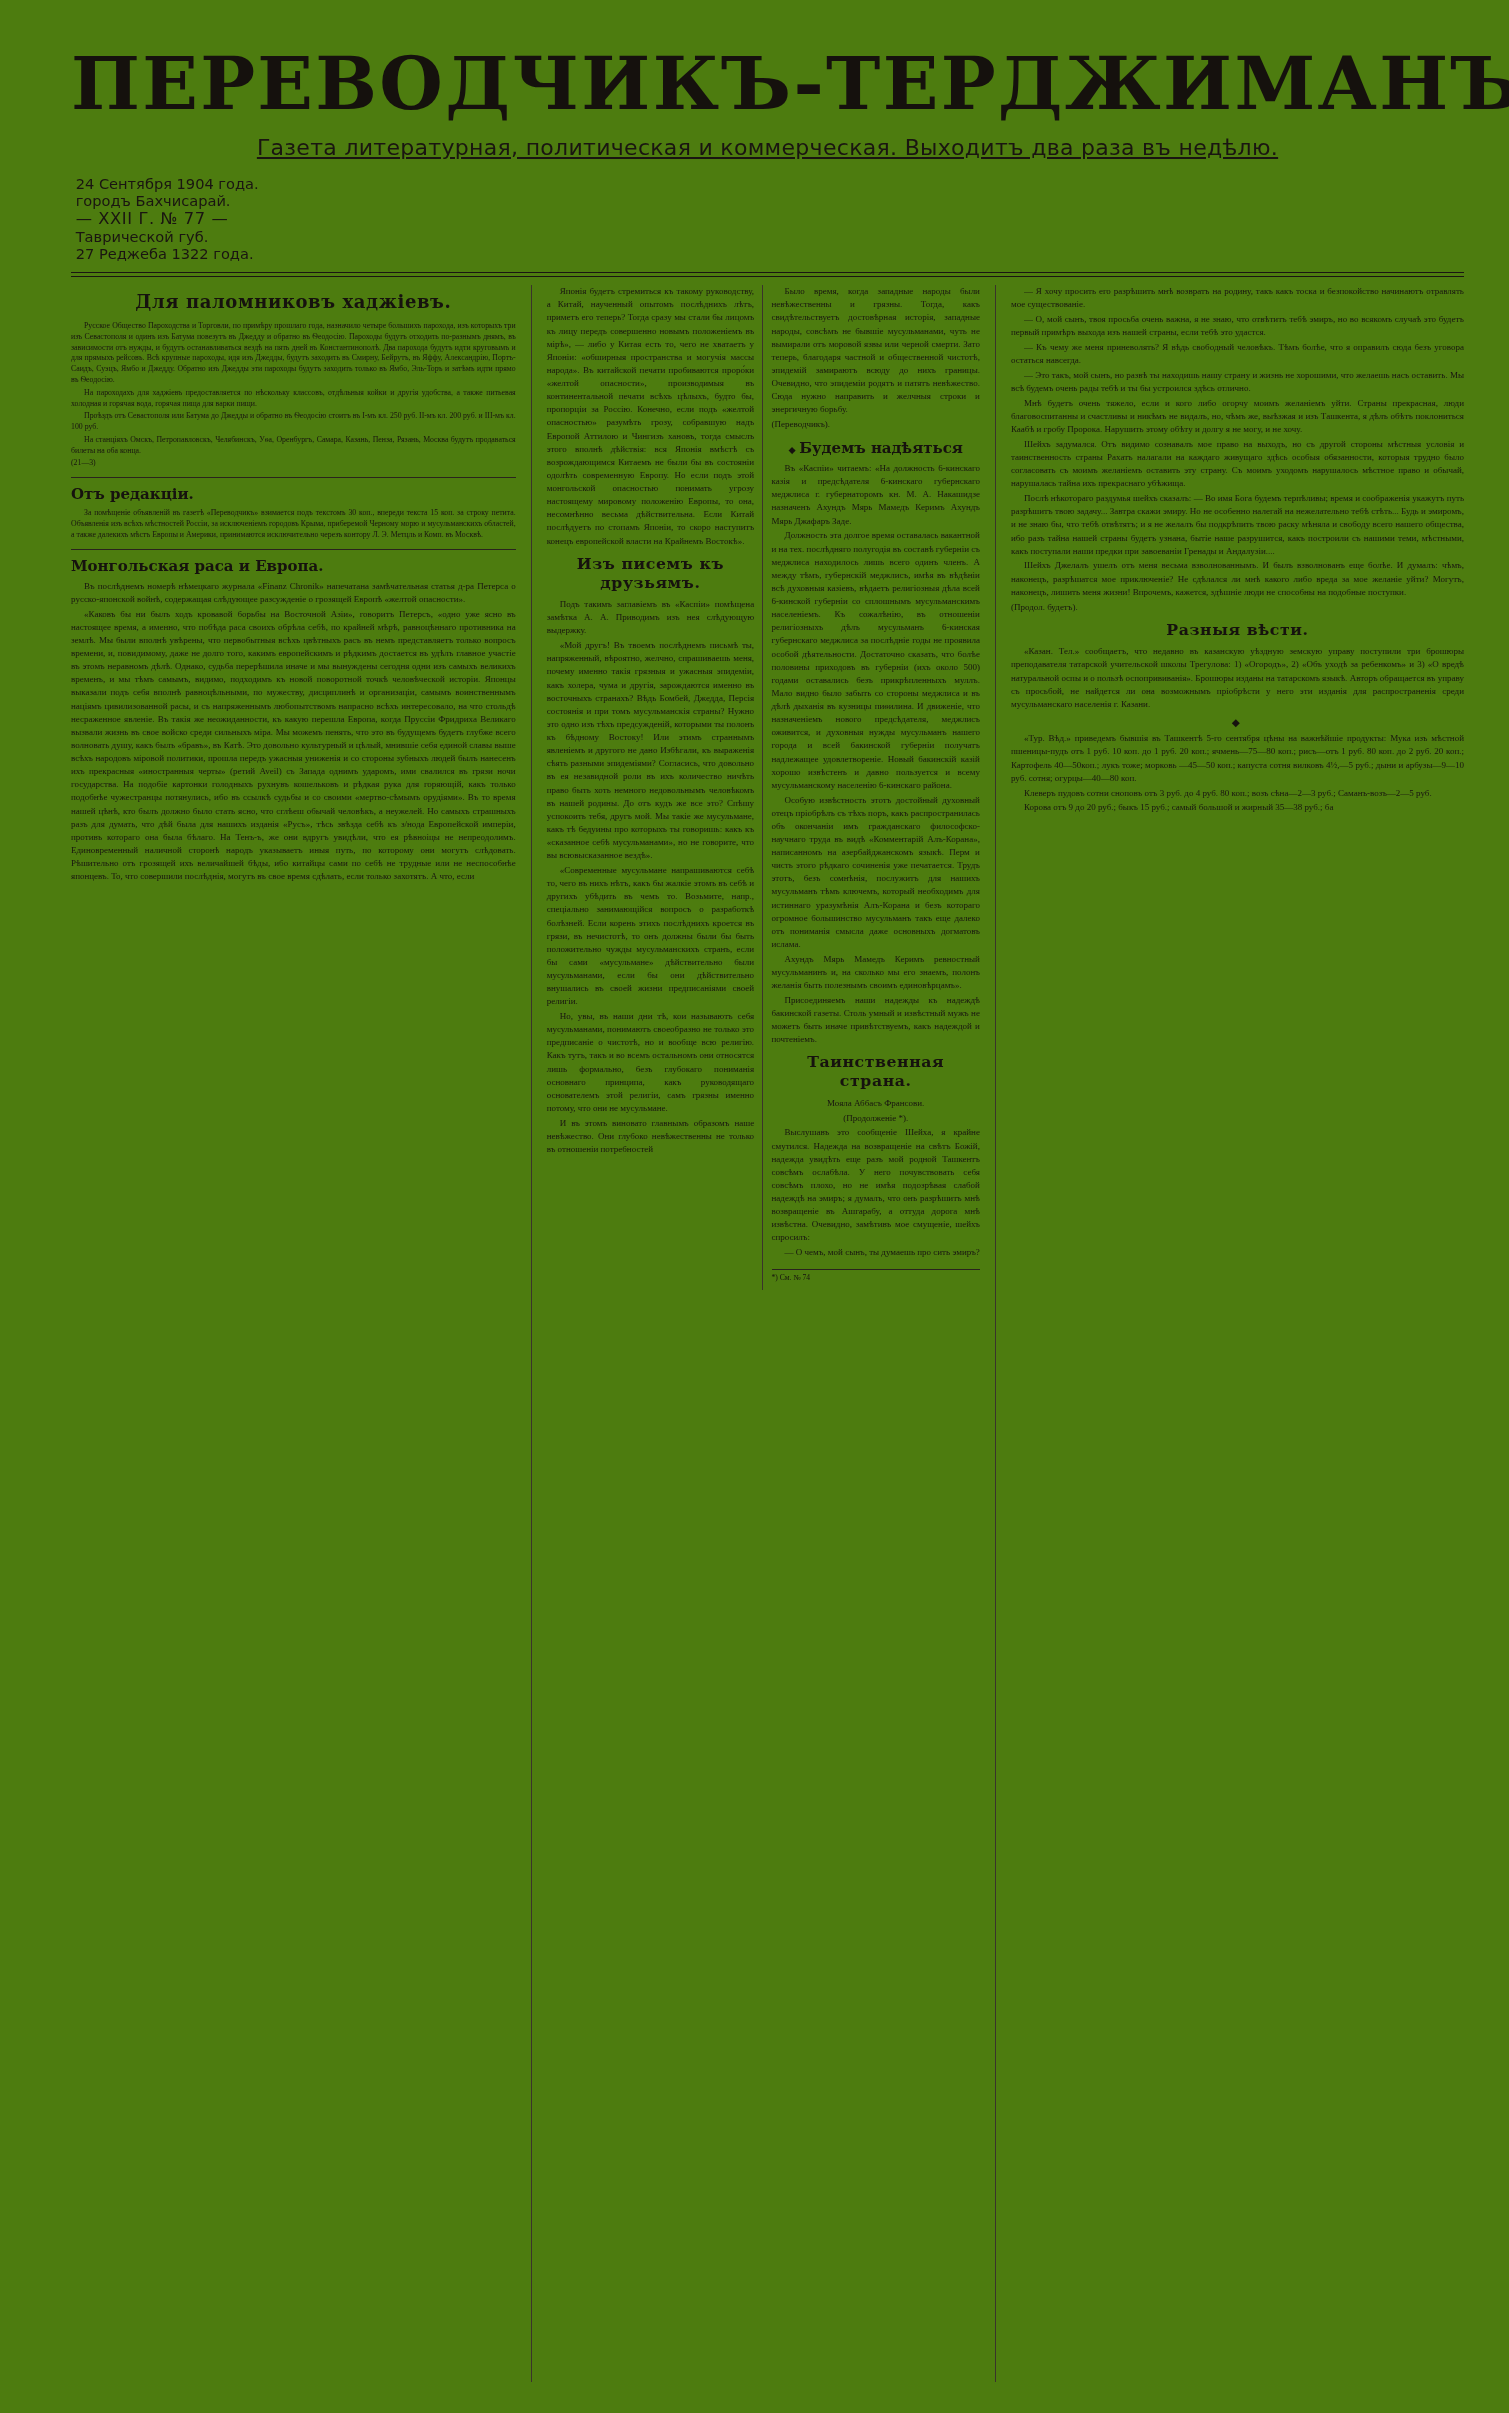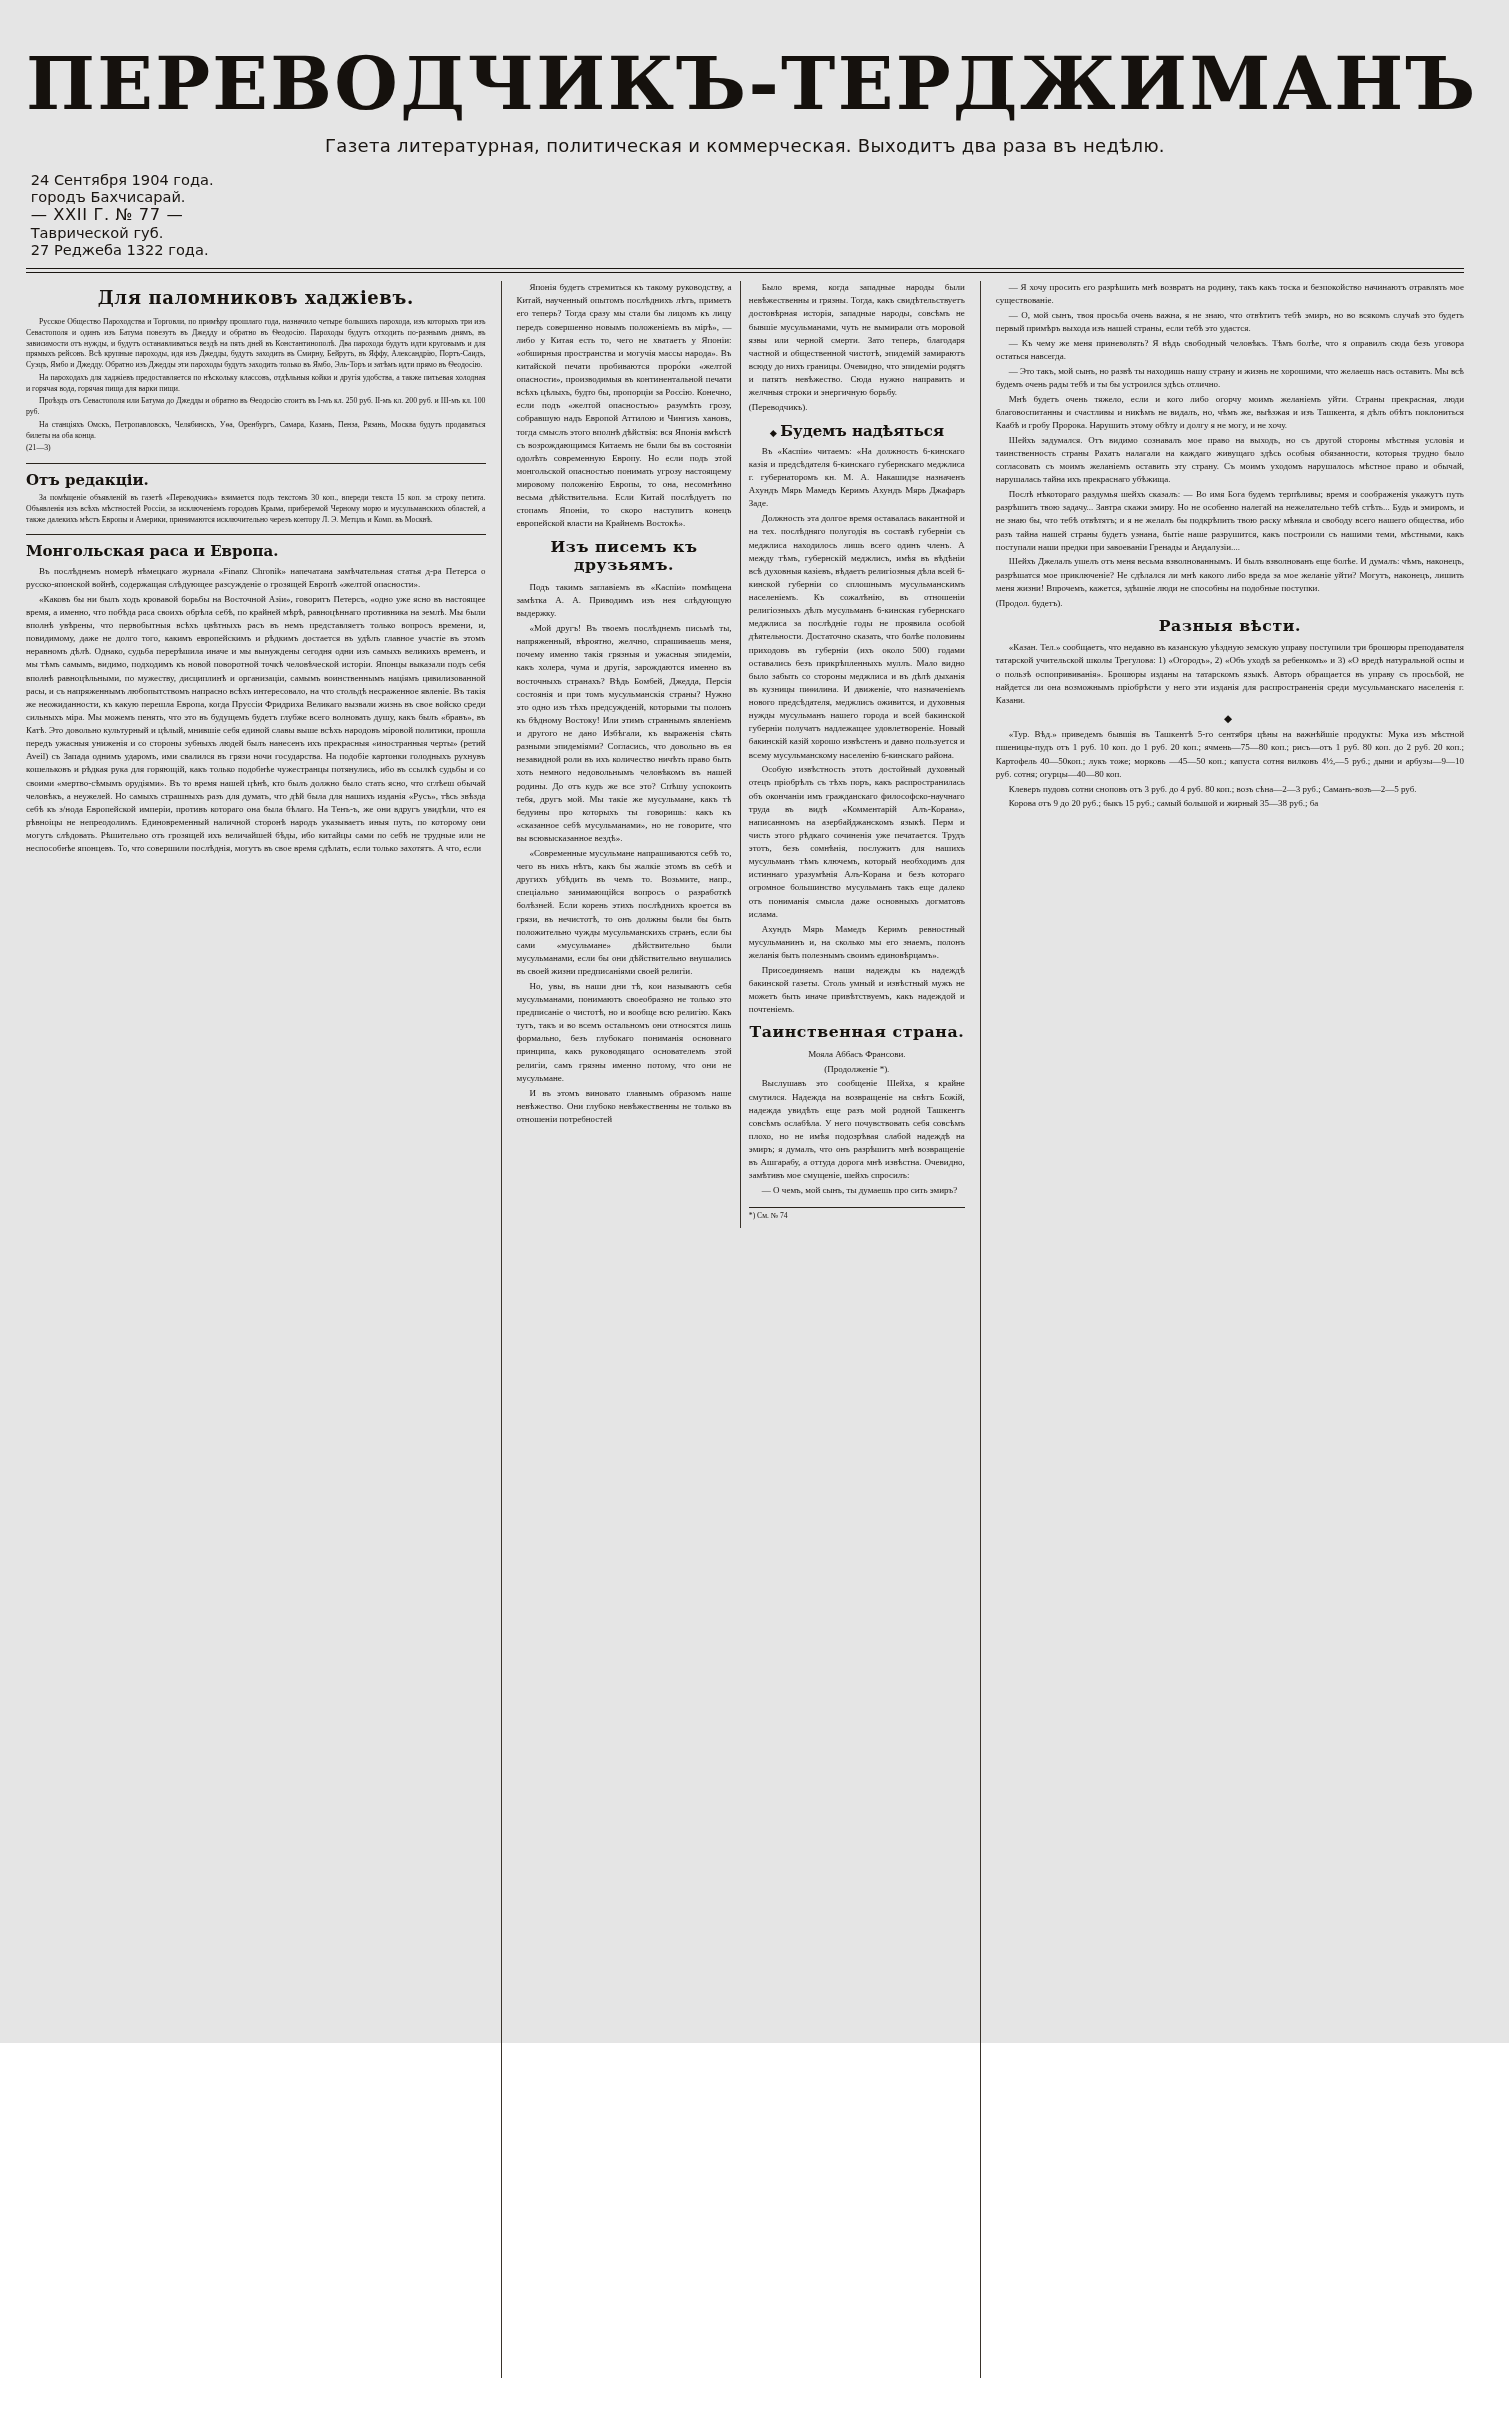--- a/index.html
+++ b/index.html
@@ -10,46 +10,47 @@
   body {
     width: 1509px;
     height: 2413px;
     font-family: "Liberation Serif", serif;
     color: #16120e;
     position: relative;
     overflow: hidden;
   }
   .page {
     width: 1509px;
-    height: 2043px;
-    background: #e5e5e5;
+    height: 2413px;
+    background: #4d7c0f;
     box-sizing: border-box;
-    padding: 35px 45px 23px 26px;
+    padding: 35px 45px 23px 71px;
     position: relative;
   }
   
   .masthead {
     text-align: center;
     padding-top: 11.6px;
   }
   .masthead-title {
     font-family: "DejaVu Serif", serif;
     font-weight: bold;
     font-size: 73px;
     letter-spacing: 2.3px;
     line-height: 1.0;
     color: #15110d;
     white-space: nowrap;
   }
   .masthead-sub {
     font-family: "DejaVu Sans", sans-serif;
-    font-size: 18px;
+    font-size: 22px;
     letter-spacing: 0.3px;
     margin-top: 15px;
     color: #1a1511;
+    text-decoration: underline;
   }
   .masthead-meta {
     display: flex;
     justify-content: space-between;
     align-items: baseline;
     font-family: "DejaVu Sans", sans-serif;
     font-size: 14.6px;
     margin-top: 15px;
     padding: 0 4.7px;
     color: #1a1511;

